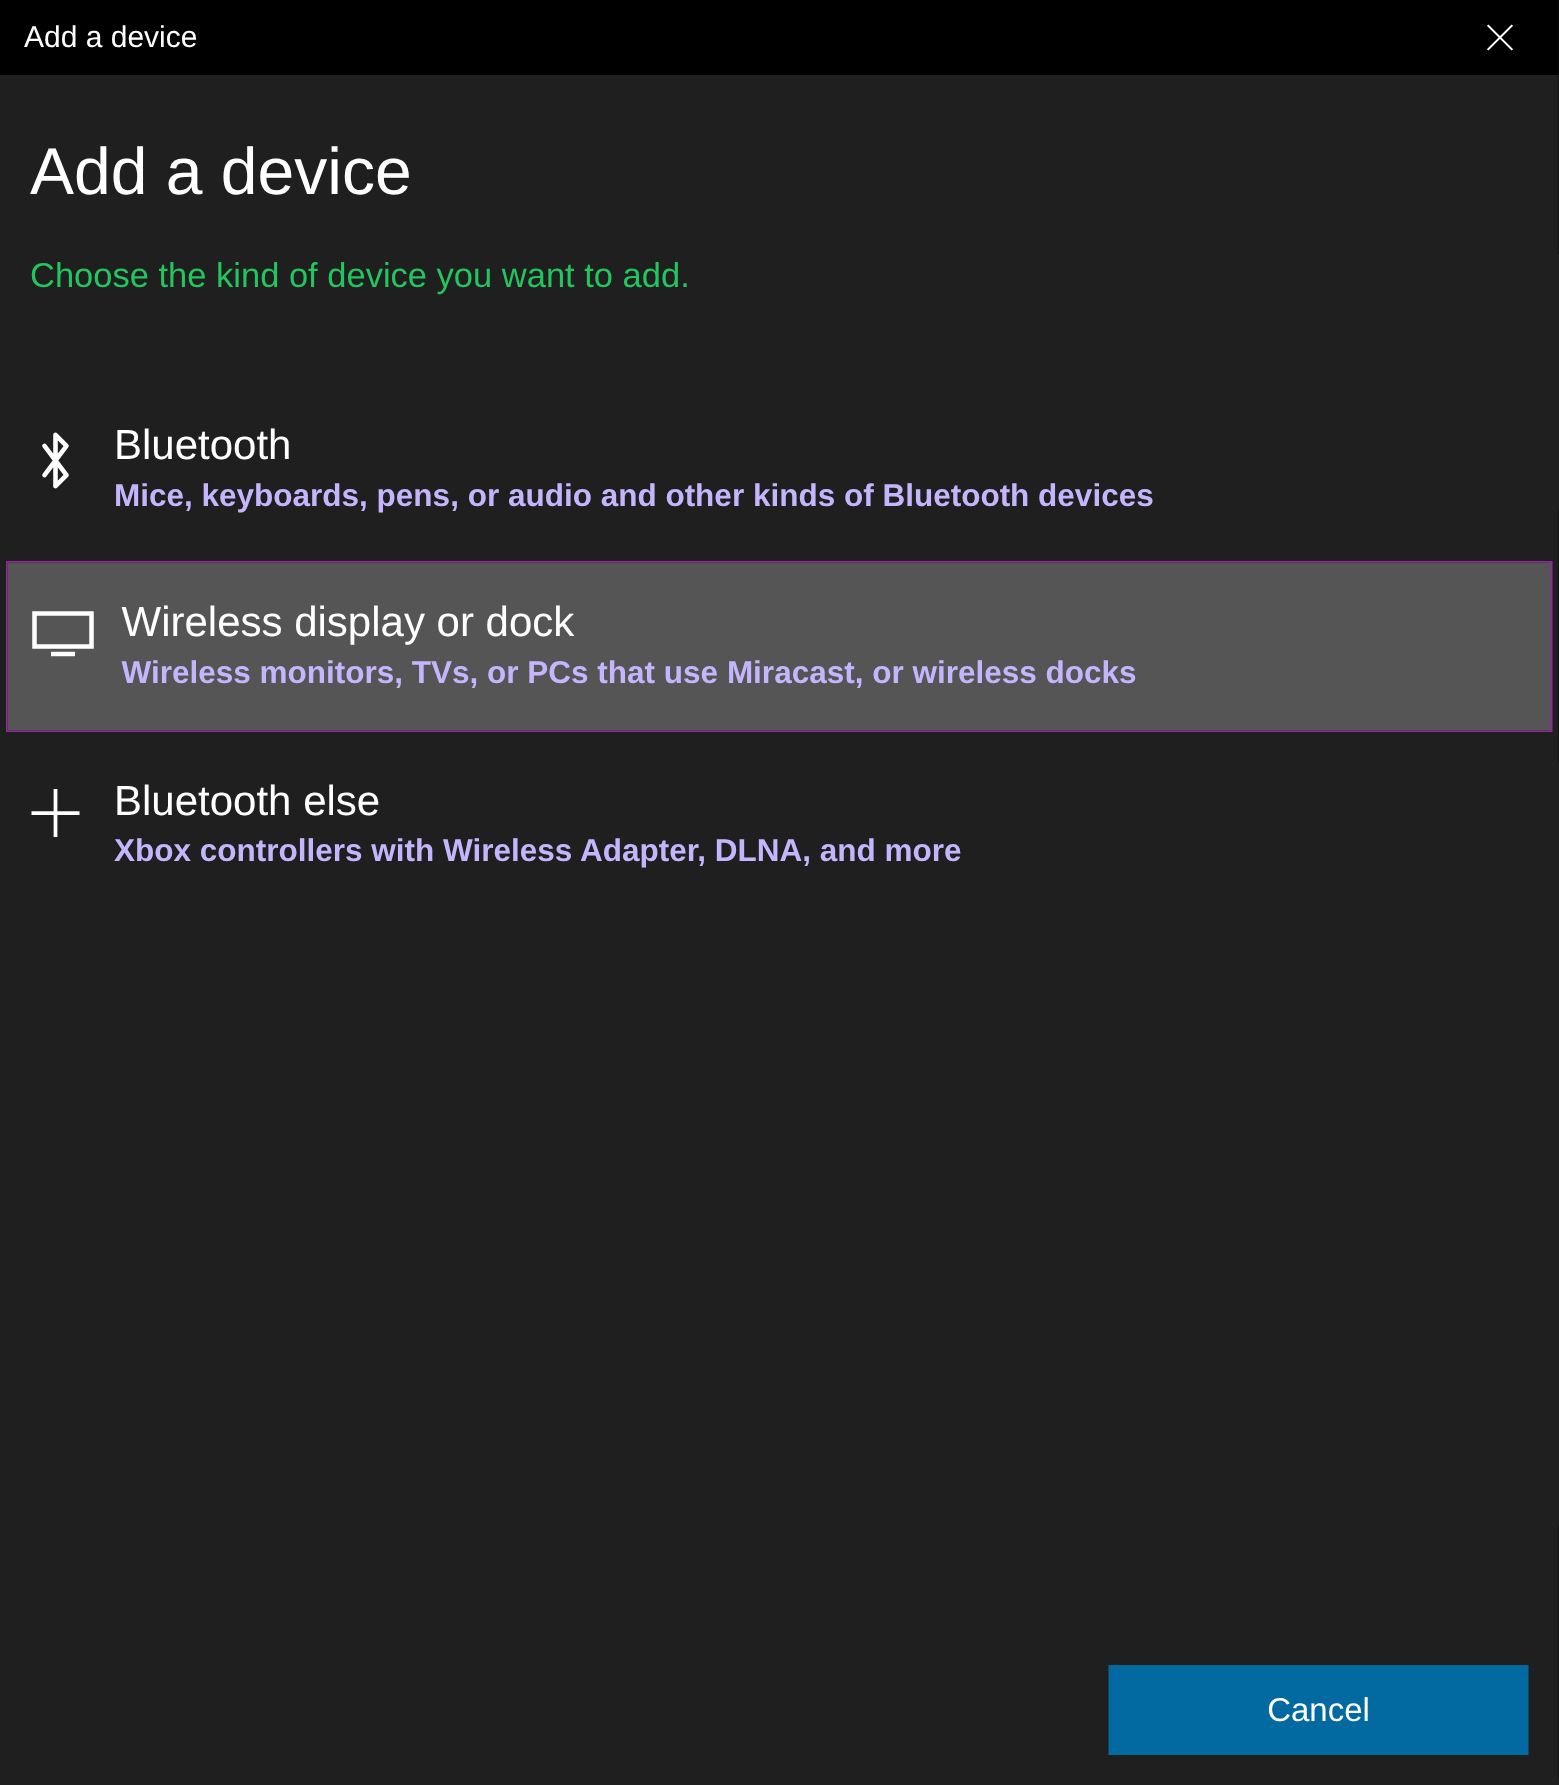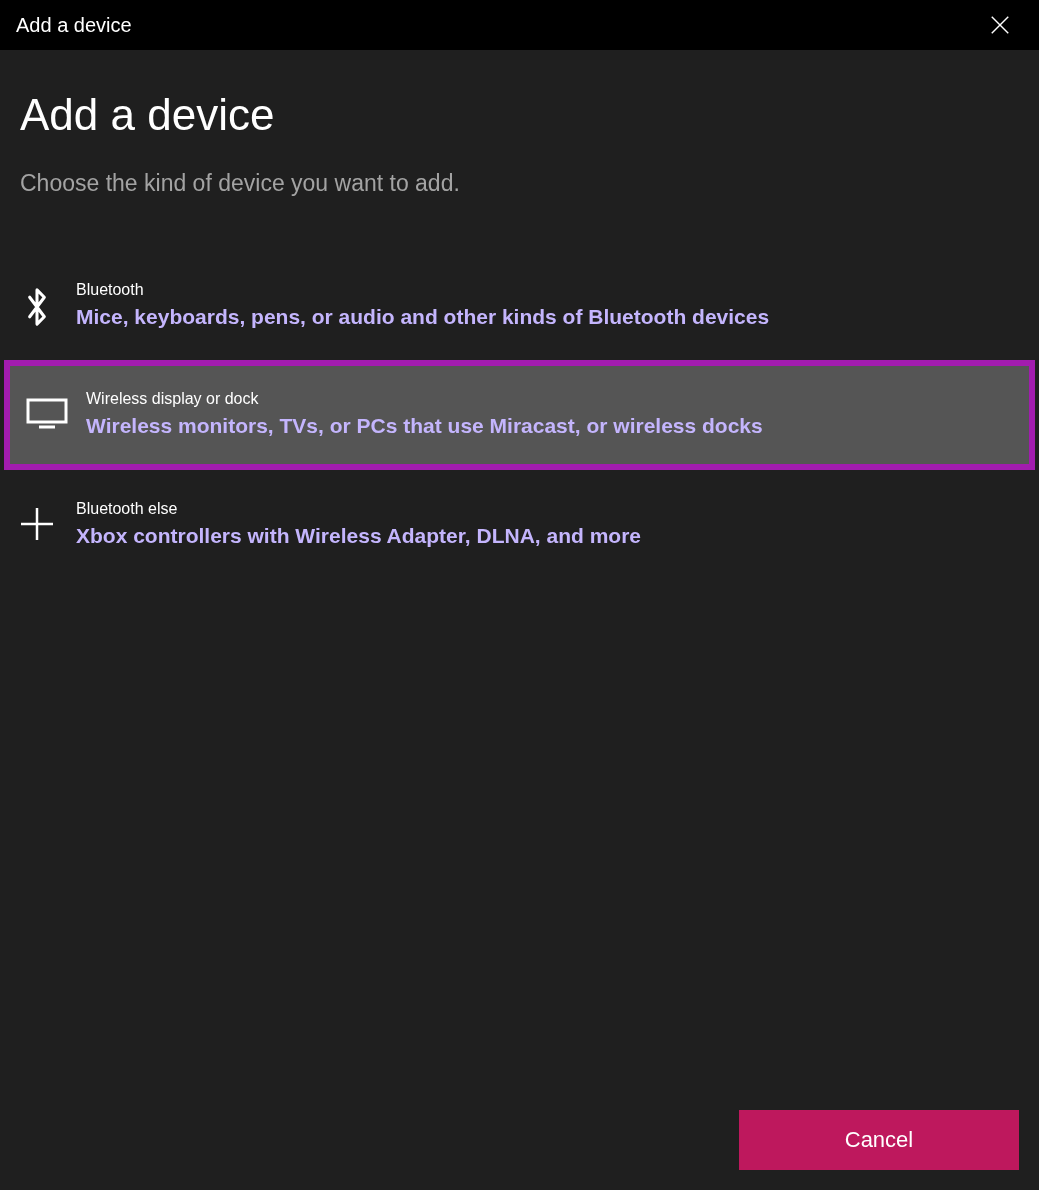--- a/index.html
+++ b/index.html
@@ -45,66 +45,66 @@
       padding-top: 40px;
     }
     .page-title {
       font-size: 44px;
       font-weight: 400;
       color: #fff;
       padding: 0 20px 30px 20px;
     }
     .subtitle {
       font-size: 23px;
-      color: #a3a3a3;
+      color: #22c55e;
       padding: 0 20px 60px 20px;
     }
     .option {
       display: flex;
       align-items: flex-start;
       padding: 24px 20px 24px 10px;
       cursor: pointer;
     }
     .option .iconbox {
       width: 54px;
       display: flex;
       justify-content: center;
       align-items: center;
       padding-top: 4px;
     }
     .option .textbox {
       flex: 1;
       padding-left: 12px;
     }
     .opt-title {
-      font-size: 16px;
+      font-size: 28px;
       font-weight: 400;
       color: #fff;
       margin-bottom: 4px;
     }
     .opt-desc {
       font-size: 21px;
       font-weight: 600;
       color: #c4b5fd;
       line-height: 1.3;
     }
     .option.highlighted {
       background: #555;
     }
     .highlight-wrap {
-      border: 6px solid #a21caf;
+      border: 1px solid #a21caf;
       margin: 6px 4px;
     }
     .footer {
       padding: 20px 20px 20px 20px;
       display: flex;
       justify-content: flex-end;
     }
     .cancel-btn {
-      background: #be185d;
+      background: #0369a1;
       color: #fff;
       font-size: 22px;
       border: none;
       width: 280px;
       height: 60px;
       cursor: pointer;
       font-family: inherit;
     }
     svg { stroke: #fff; fill: none; }
   </style>

